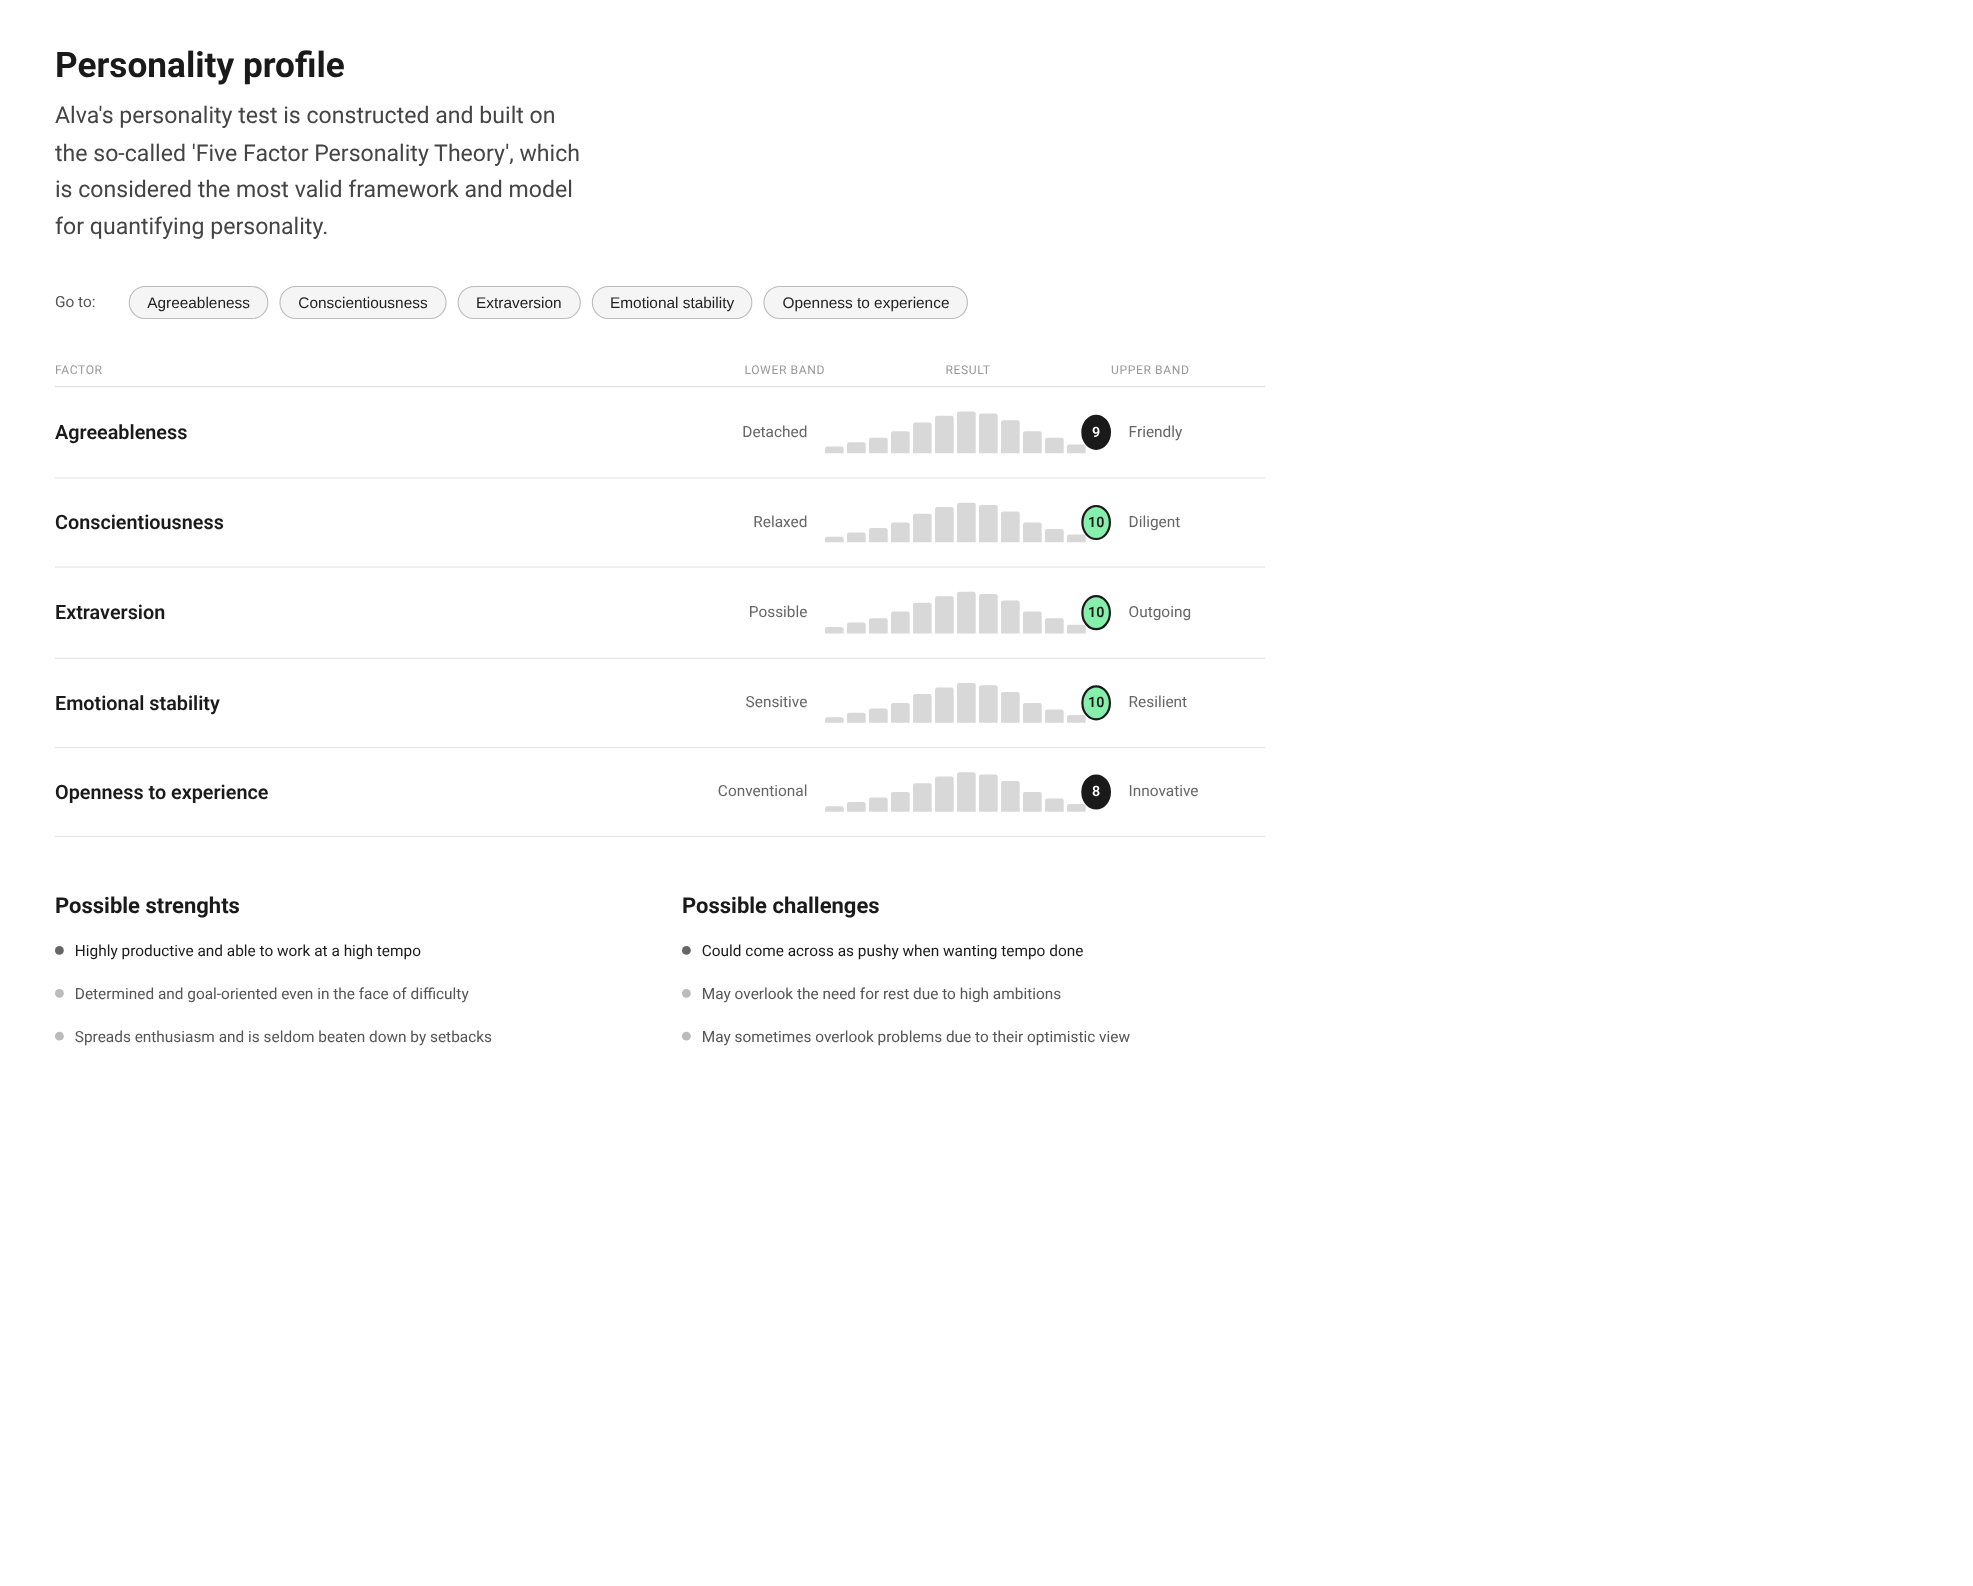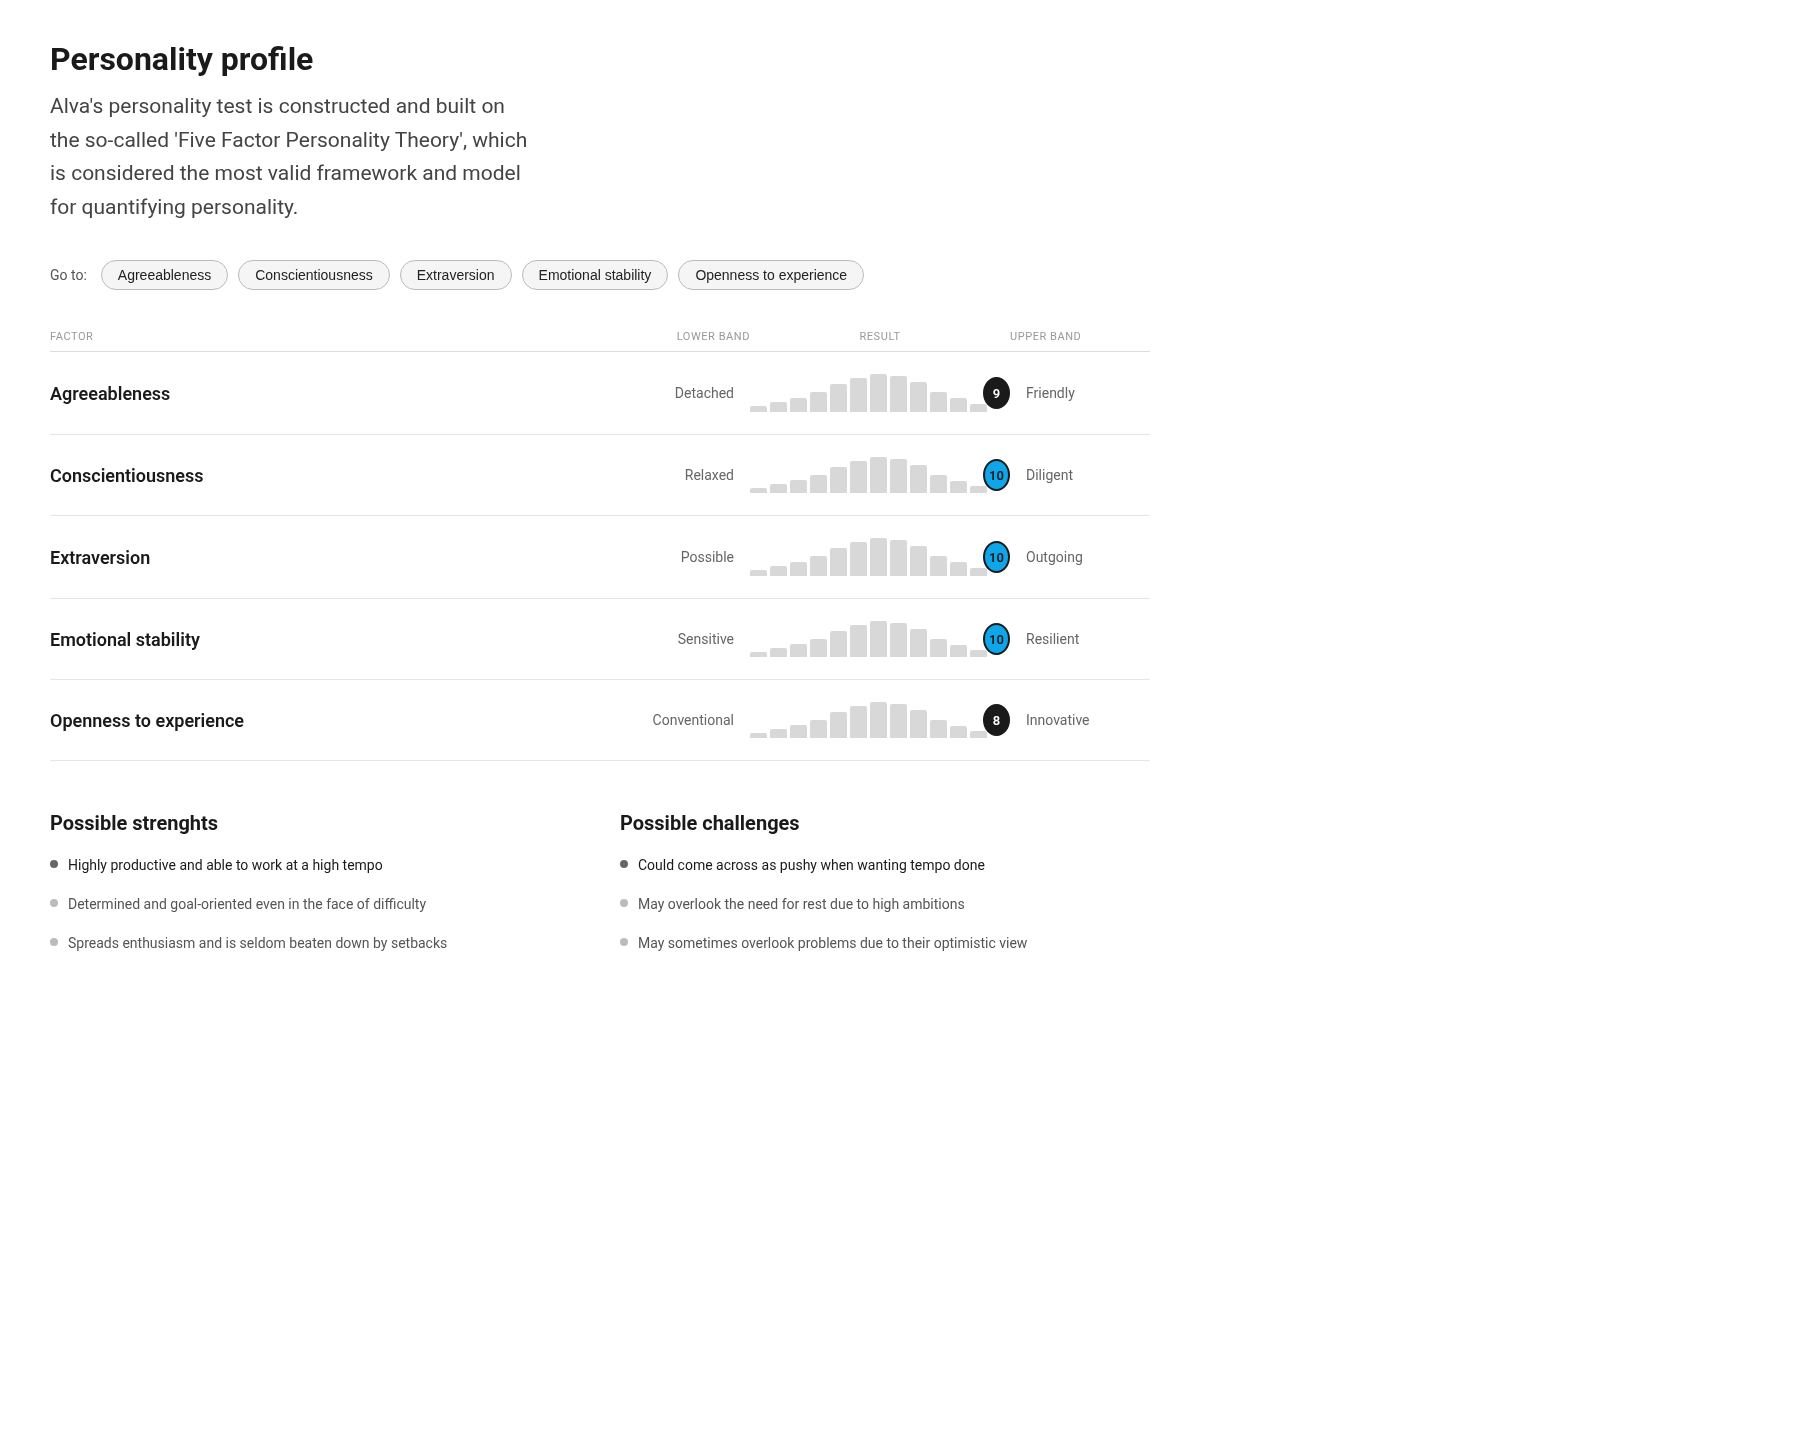--- a/index.html
+++ b/index.html
@@ -25,21 +25,21 @@
     .goto-row {
       display: flex;
       align-items: center;
       gap: 10px;
       flex-wrap: wrap;
       margin-bottom: 40px;
     }
     .goto-label {
       font-size: 14px;
       color: #555;
-      margin-right: 4px;
+      margin-right: 20px;
     }
     .goto-btn {
       border: 1.5px solid #bbb;
       border-radius: 20px;
       padding: 6px 16px;
       font-size: 14px;
       background: #f5f5f5;
       cursor: pointer;
       color: #222;
     }
@@ -87,21 +87,21 @@
     .score-badge {
       width: 32px;
       height: 32px;
       border-radius: 50%;
       border: 2px solid #1a1a1a;
       display: flex;
       align-items: center;
       justify-content: center;
       font-size: 13px;
       font-weight: 600;
-      background: #0ea5e9;
+      background: #86efac;
       position: relative;
       z-index: 2;
       margin-left: -4px;
     }
     .score-badge.dark {
       background: #1a1a1a;
       color: #fff;
     }
     .factor-upper {
       font-size: 14px;

